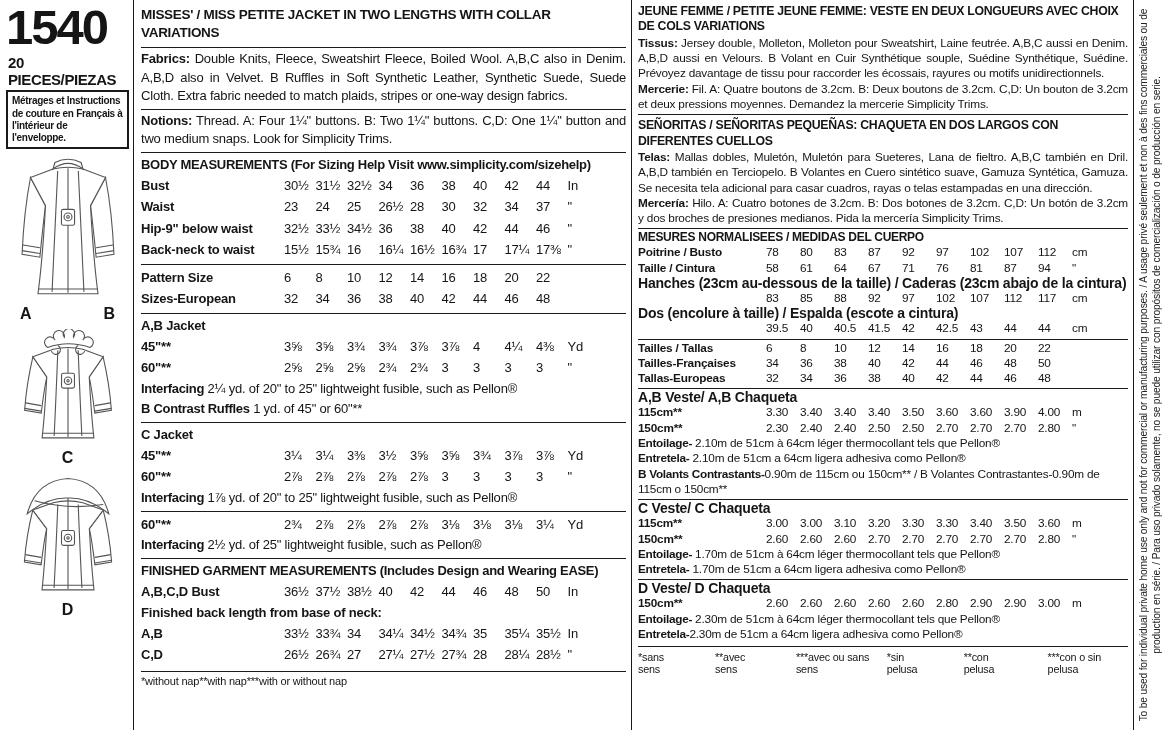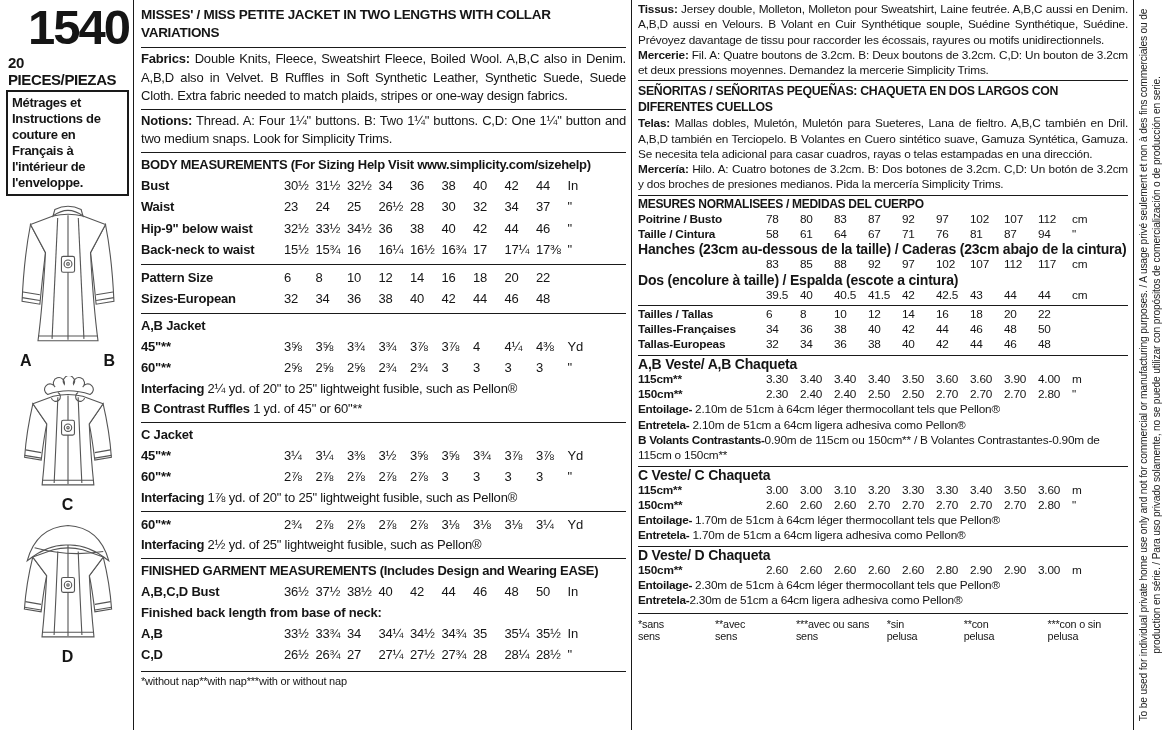--- a/index.html
+++ b/index.html
@@ -3,23 +3,23 @@
 <meta charset="utf-8">
 <style>
   *{box-sizing:border-box;margin:0;padding:0}
   html,body{width:1170px;height:730px}
   body{background:#fff;color:#151515;font-family:"Liberation Sans",sans-serif;-webkit-font-smoothing:antialiased}
   .page{display:flex;width:1170px;height:730px;background:#fff;overflow:hidden}
   .vline{width:1px;background:#1a1a1a;flex:0 0 1px}
 
   
   .left-col{flex:0 0 133px;padding:2px 4px 0 6px;overflow:hidden}
-  .pattern-number{font-size:49px;font-weight:bold;letter-spacing:-2px;line-height:1.05;text-align:right}
+  .pattern-number{font-size:49px;font-weight:bold;letter-spacing:-2px;line-height:1.05;text-align:left}
   .pieces{font-size:15px;font-weight:bold;letter-spacing:-0.4px;text-align:left;margin:1px 0 2px 2px}
-  .french-box{border:2px solid #1a1a1a;padding:3px 4px;font-size:13px;font-weight:bold;line-height:1.22;letter-spacing:-0.3px}
+  .french-box{border:2px solid #1a1a1a;padding:3px 4px;font-size:10px;font-weight:bold;line-height:1.22;letter-spacing:-0.3px}
   .illus{display:block;margin:6px auto 0 auto}
   .illus path,.illus circle,.illus rect,.illus line{vector-effect:non-scaling-stroke}
   .view-labels{display:flex;justify-content:space-between;padding:0 14px;font-size:16px;font-weight:bold}
   .view-label-center{text-align:center;font-size:16px;font-weight:bold}
 
   
   .mid-col{flex:0 0 497px;padding:1px 5px 0 7px;overflow:hidden;font-size:13px}
   .mid-col .sec{border-bottom:1.5px solid #1a1a1a;padding:2px 0 3px 0}
   .mid-col .sec.thin{border-bottom-width:1px}
   .col-title{font-size:13.5px;font-weight:bold;letter-spacing:-0.3px;line-height:1.3;padding:3px 0}
@@ -348,20 +348,21 @@
       <span>*without nap</span>
       <span>**with nap</span>
       <span>***with or without nap</span>
     </div>
   </div>
 
   <div class="vline"></div>
 
   <div class="right-col">
     <div class="sec thin" style="border-bottom-width:1px">
+      <div class="col-title">JEUNE FEMME / PETITE JEUNE FEMME: VESTE EN DEUX LONGUEURS AVEC CHOIX DE COLS VARIATIONS</div>
       <p class="para"><b>Tissus:</b><span> Jersey double, Molleton, Molleton pour Sweatshirt, Laine feutrée. A,B,C aussi en Denim. A,B,D aussi en Velours. B Volant en Cuir Synthétique souple, Suédine Synthétique, Suédine. Prévoyez davantage de tissu pour raccorder les écossais, rayures ou motifs unidirectionnels.</span></p>
       <p class="para"><b>Mercerie:</b><span> Fil. A: Quatre boutons de 3.2cm. B: Deux boutons de 3.2cm. C,D: Un bouton de 3.2cm et deux pressions moyennes. Demandez la mercerie Simplicity Trims.</span></p>
     </div>
     <div class="sec">
       <div class="col-title">SEÑORITAS / SEÑORITAS PEQUEÑAS: CHAQUETA EN DOS LARGOS CON DIFERENTES CUELLOS</div>
       <p class="para"><b>Telas:</b><span> Mallas dobles, Muletón, Muletón para Sueteres, Lana de fieltro. A,B,C también en Dril. A,B,D también en Terciopelo. B Volantes en Cuero sintético suave, Gamuza Syntética, Gamuza. Se necesita tela adicional para casar cuadros, rayas o telas estampadas en una dirección.</span></p>
       <p class="para"><b>Mercería:</b><span> Hilo. A: Cuatro botones de 3.2cm. B: Dos botones de 3.2cm. C,D: Un botón de 3.2cm y dos broches de presiones medianos. Pida la mercería Simplicity Trims.</span></p>
     </div>
     <div class="sec">
       <div class="tbl-heading">MESURES NORMALISEES / MEDIDAS DEL CUERPO</div>

